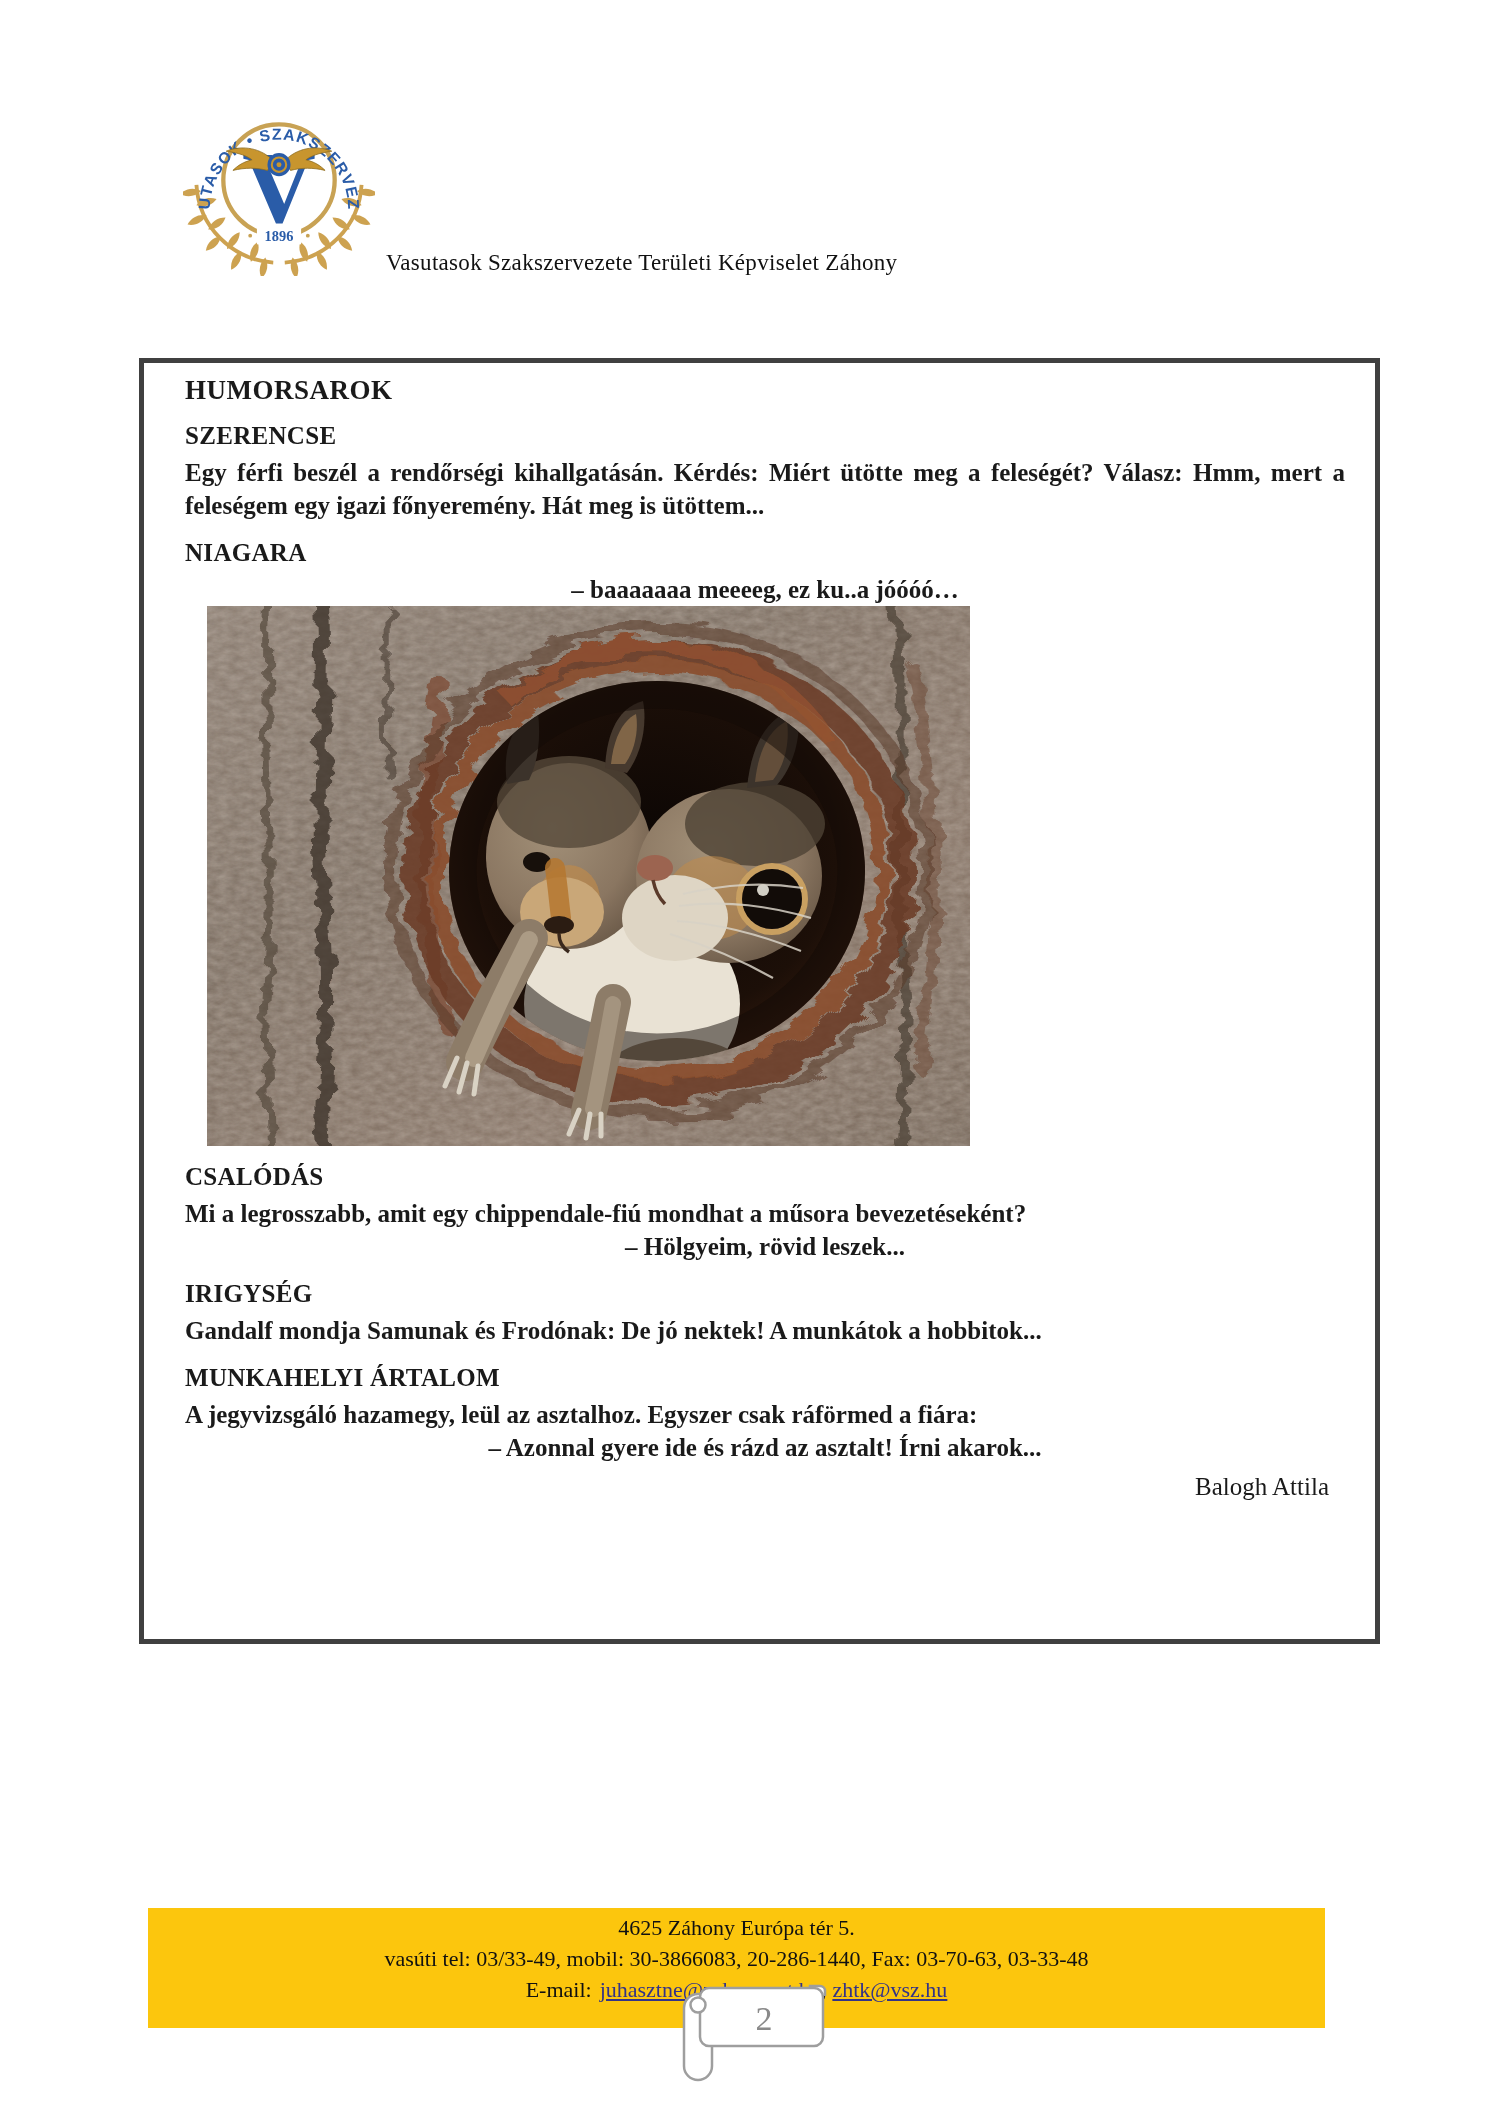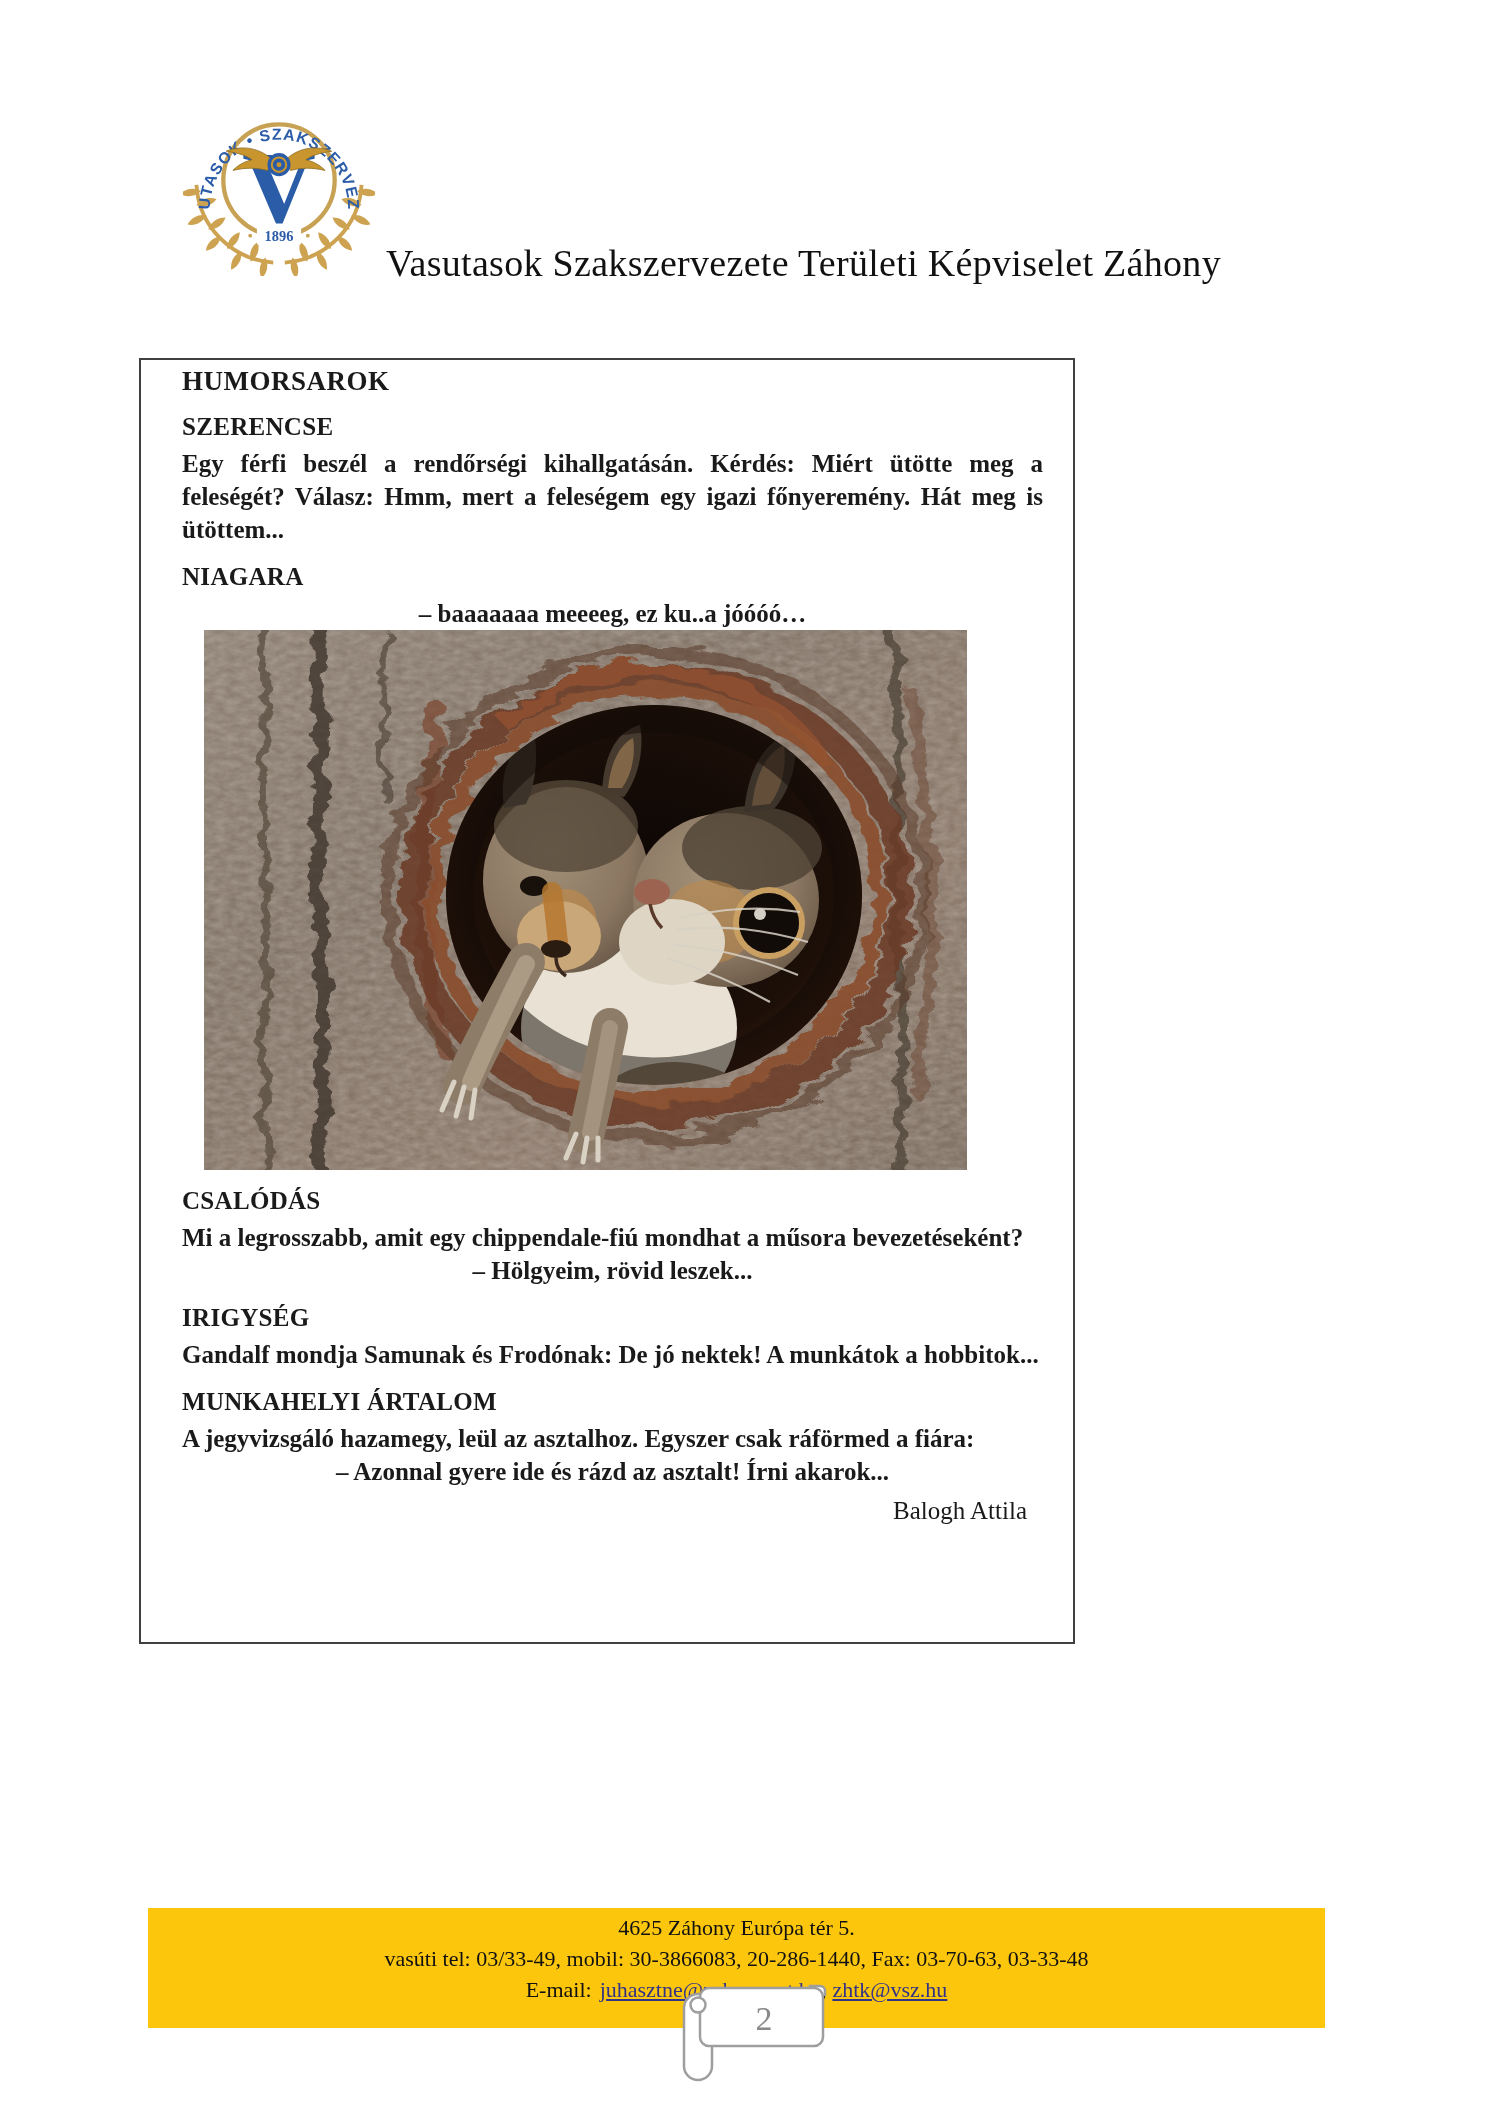--- a/index.html
+++ b/index.html
@@ -4,27 +4,27 @@
 <title>Vasutasok Szakszervezete Területi Képviselet Záhony</title>
 <style>
   html,body{margin:0;padding:0;background:#ffffff;}
   .page{
     position:relative;width:1500px;height:2119px;background:#ffffff;
     font-family:"Liberation Serif",serif;color:#1a1a1a;overflow:hidden;
   }
   
   .logo{position:absolute;left:183px;top:84px;width:192px;height:192px;}
   .doc-title{
-    position:absolute;left:386px;top:243px;font-size:38px;line-height:40px;
+    position:absolute;left:386px;top:243px;font-size:23px;line-height:40px;
     color:#111;letter-spacing:.3px;white-space:nowrap;
   }
   
   .humor-box{
-    position:absolute;left:139px;top:358px;width:936px;height:1286px;
-    border:2px solid #404040;box-sizing:border-box;padding:6px 30px 0 41px;
+    position:absolute;left:139px;top:358px;width:1241px;height:1286px;
+    border:5px solid #404040;box-sizing:border-box;padding:12px 30px 0 41px;
   }
   .humor-box .box-title{
     font-size:27px;font-weight:bold;margin:0;line-height:30px;letter-spacing:.5px;
   }
   .section h2{
     font-size:25px;font-weight:bold;margin:16px 0 5px;line-height:30px;letter-spacing:.3px;
   }
   .section p{
     font-size:25px;line-height:33px;margin:0;text-align:justify;text-justify:inter-word;font-weight:bold;
   }

